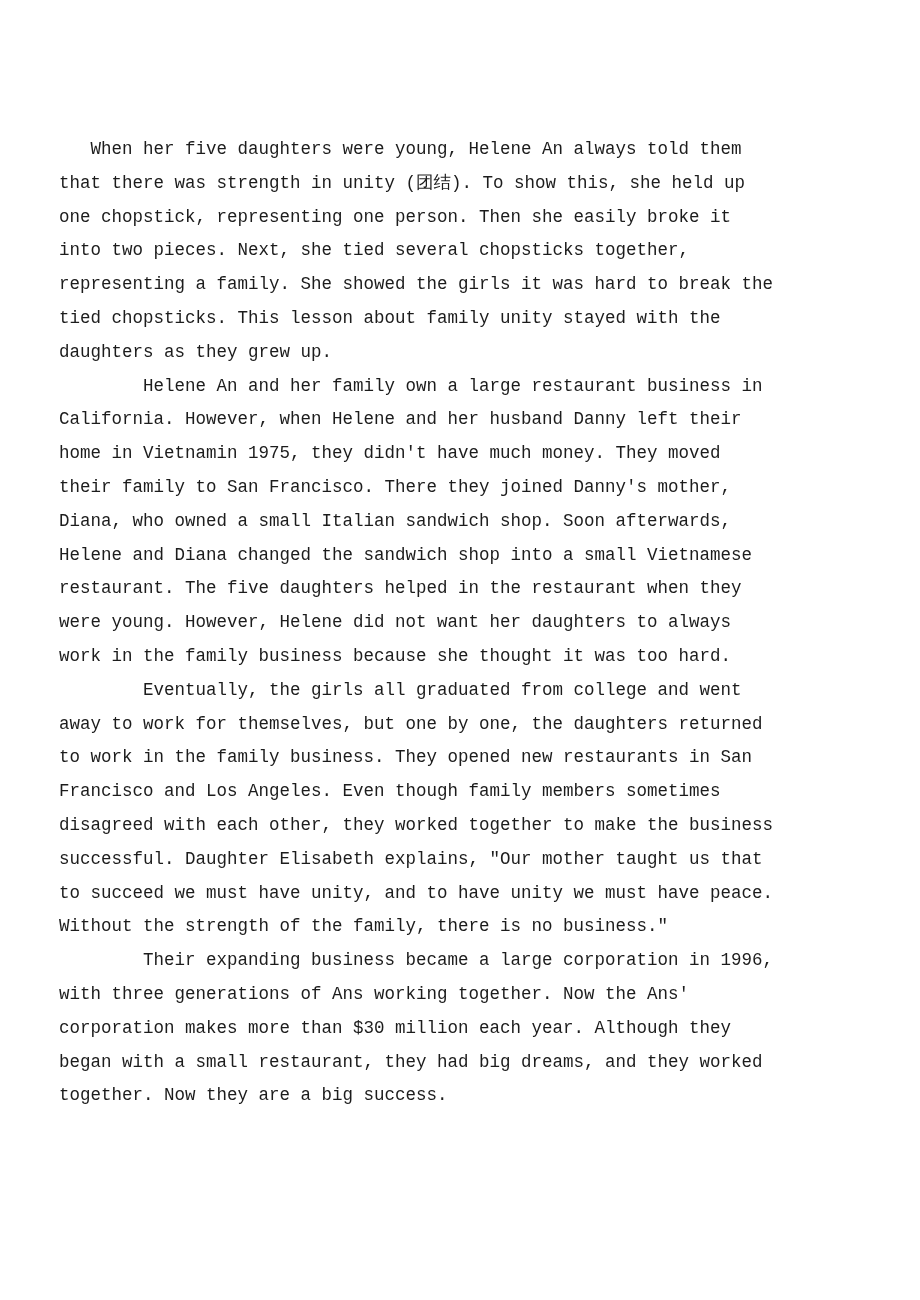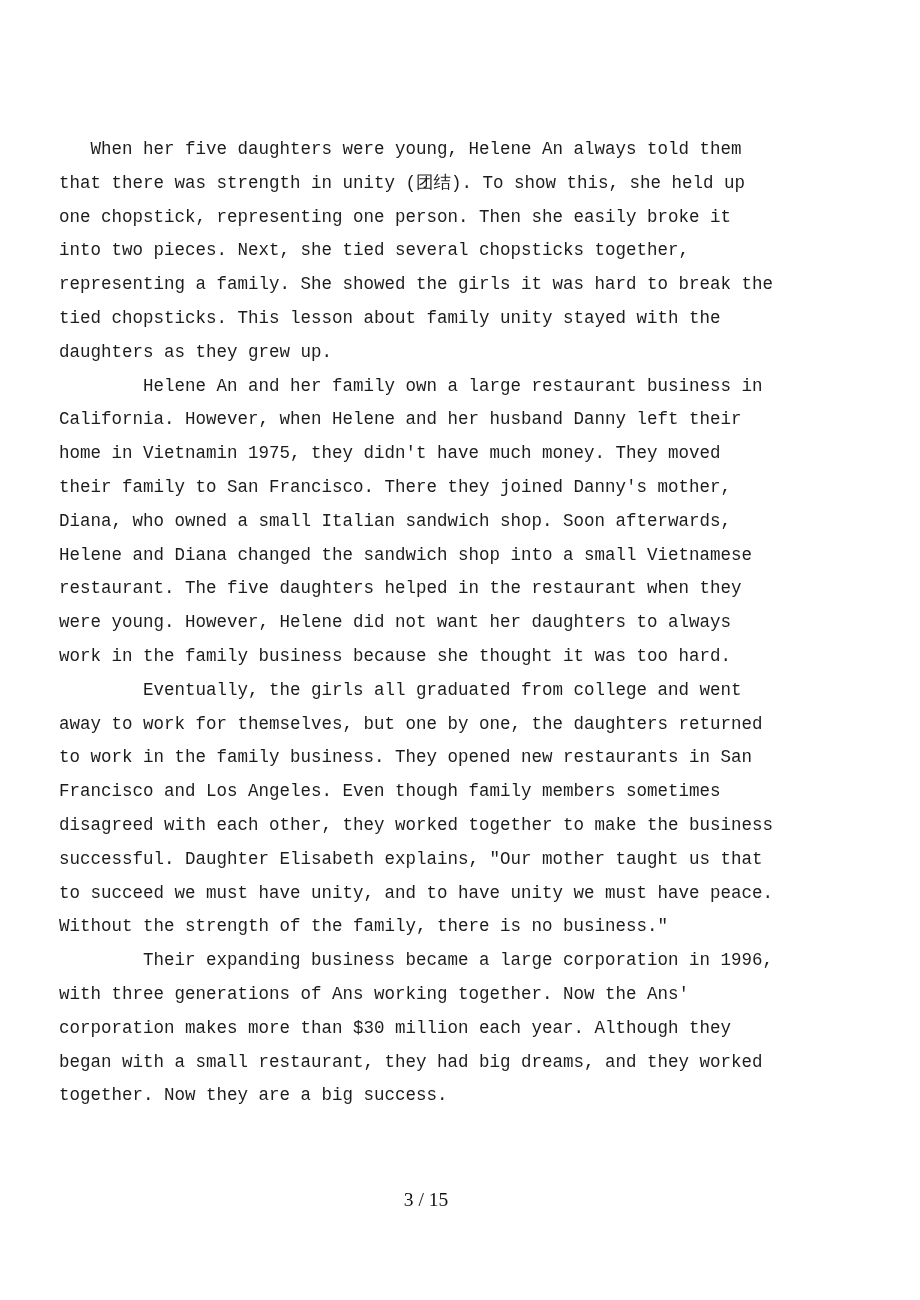--- a/index.html
+++ b/index.html
@@ -69,14 +69,13 @@
 disagreed with each other, they worked together to make the business
 successful. Daughter Elisabeth explains, "Our mother taught us that
 to succeed we must have unity, and to have unity we must have peace.
 Without the strength of the family, there is no business."</p>
     <p class="para">        Their expanding business became a large corporation in 1996,
 with three generations of Ans working together. Now the Ans'
 corporation makes more than $30 million each year. Although they
 began with a small restaurant, they had big dreams, and they worked
 together. Now they are a big success.</p>
   </div>
-  <div class="footer">3 / 15</div>
 </div>
 
 </body></html>

